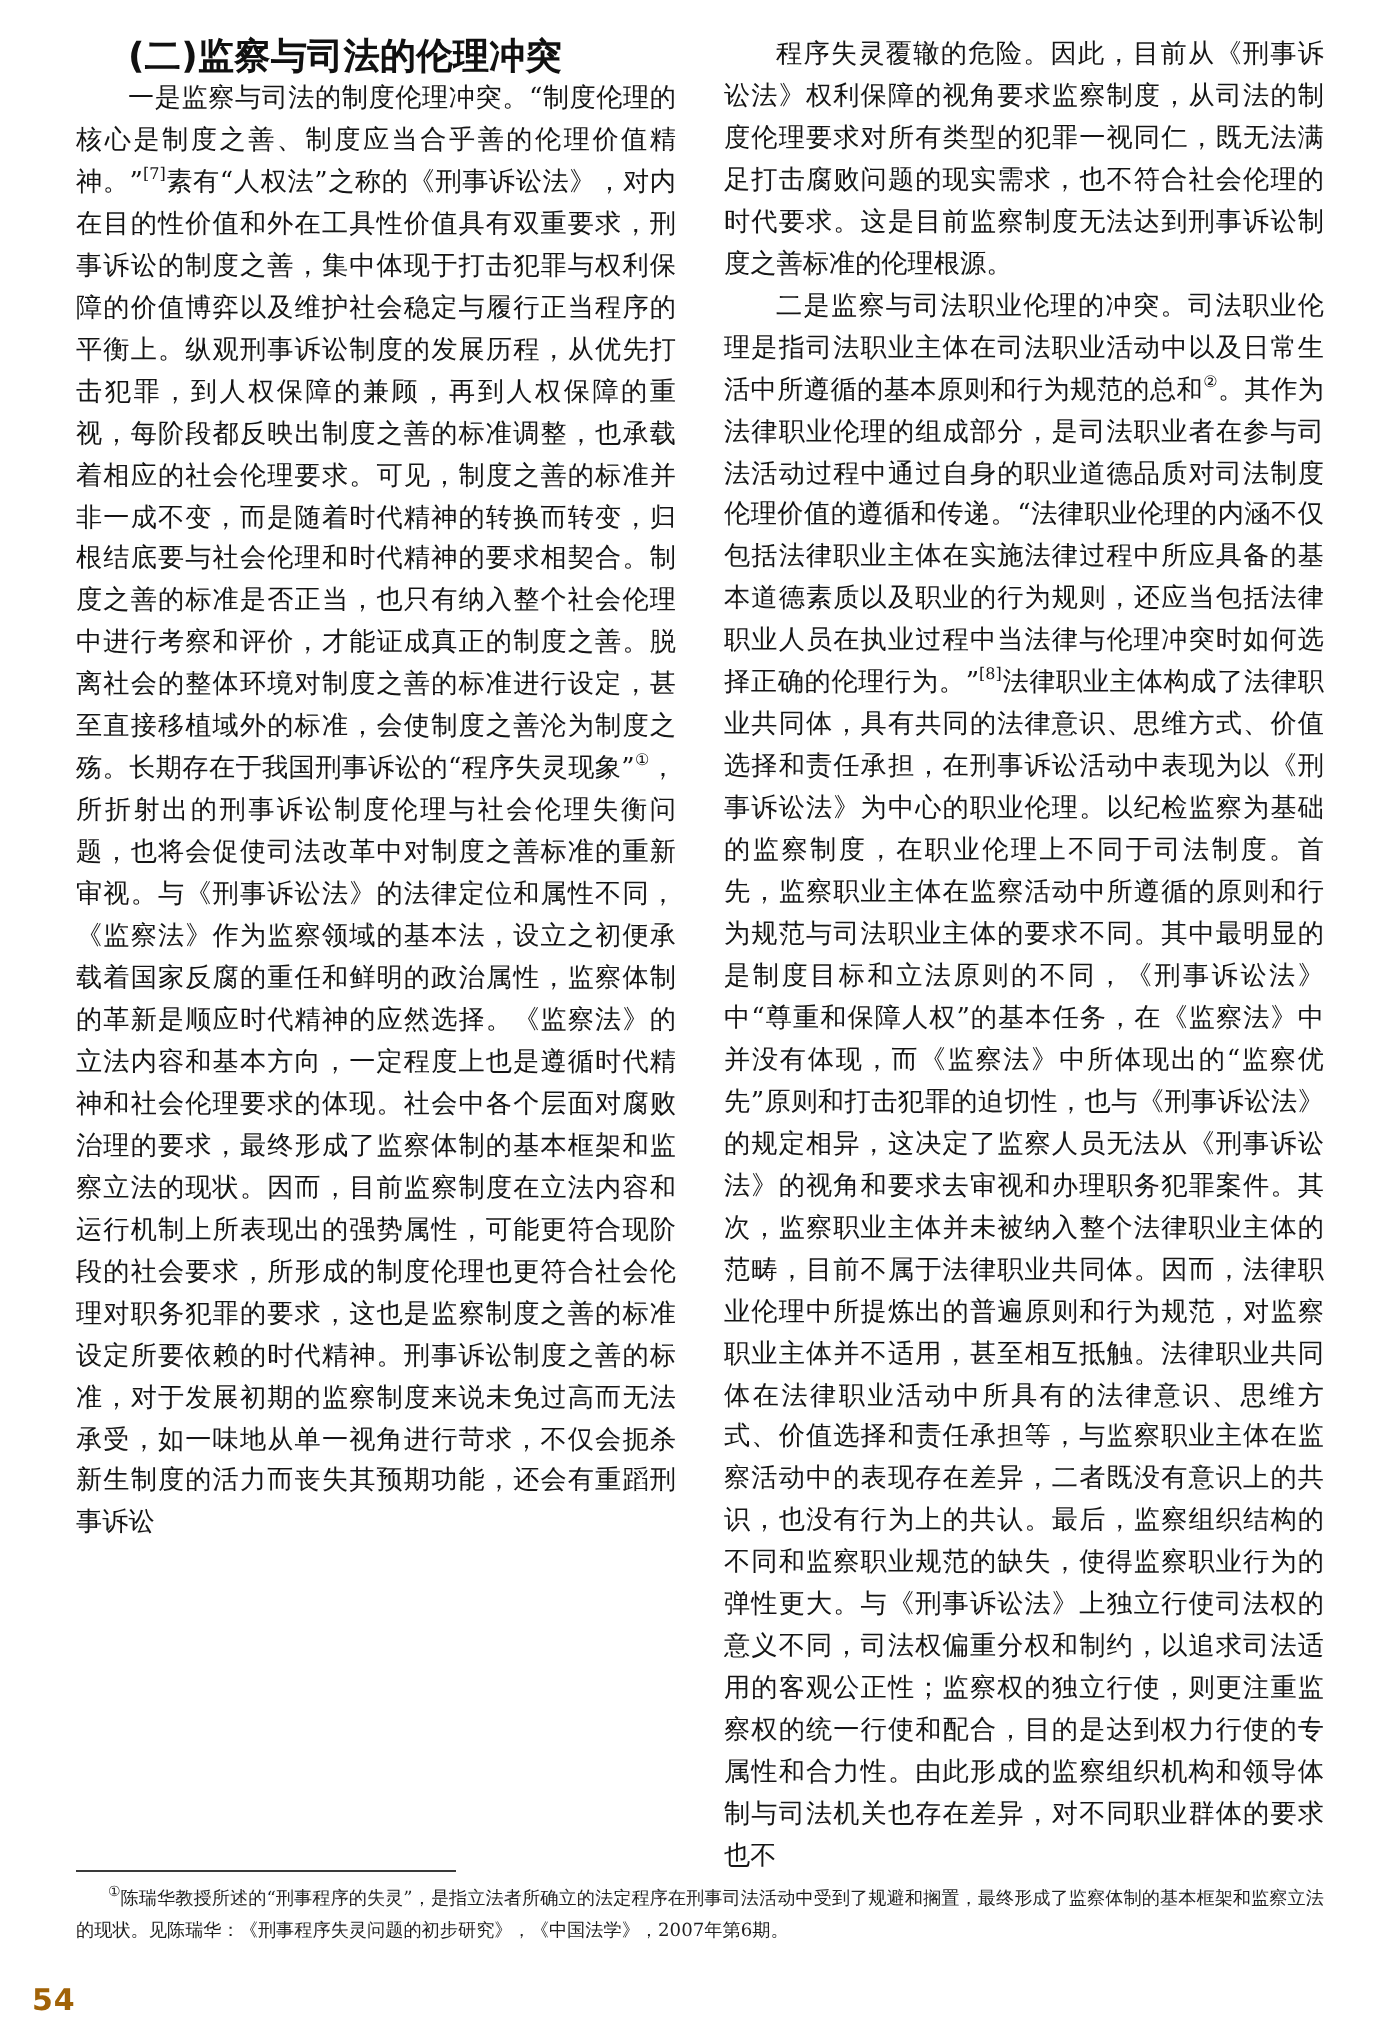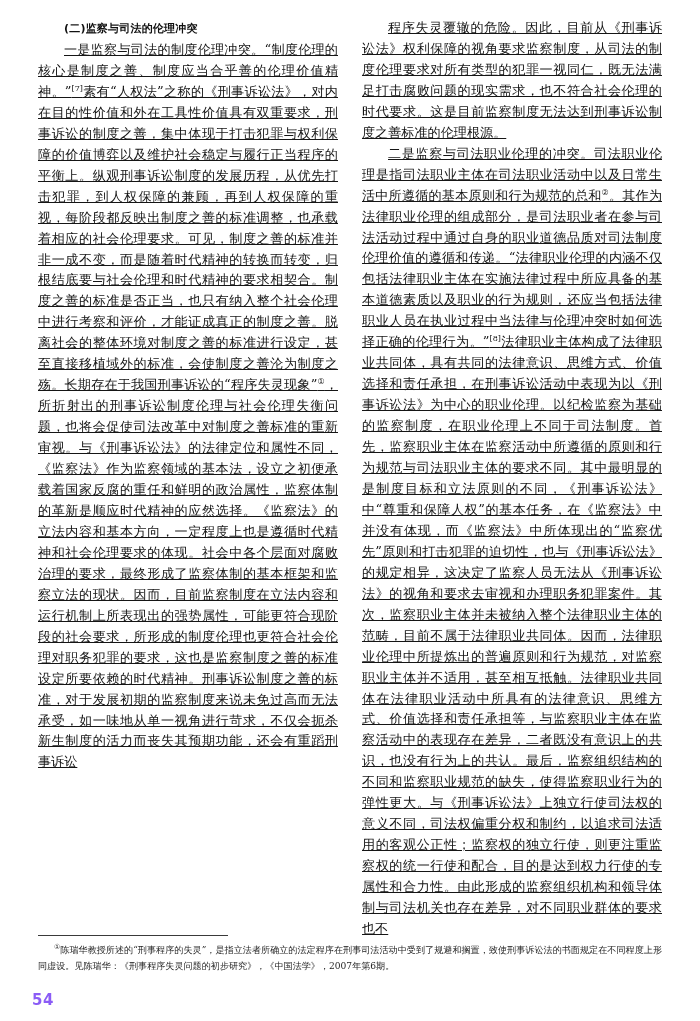--- a/index.html
+++ b/index.html
@@ -31,38 +31,37 @@
     height: 882px;
   }
   .col {
     width: 300px;
     flex: 0 0 300px;
     overflow: hidden;
   }
   .heading {
     font-family: "DejaVu Sans", "Liberation Sans", sans-serif;
     font-weight: bold;
-    font-size: 11px;
+    font-size: 18px;
     line-height: 21px;
     letter-spacing: 0.2px;
     text-indent: 26px;
     margin: 0 0 1px 0;
     color: #111;
   }
   p.body-para {
     margin: 0;
     font-size: 13.1px;
     line-height: 20.95px;
     text-align: justify;
     text-justify: inter-ideograph;
     text-indent: 26px;
     letter-spacing: 0.02px;
     word-break: break-all;
     color: #151515;
-    text-decoration: underline;
   }
   sup.ref {
     font-size: 8px;
     vertical-align: super;
     line-height: 0;
     letter-spacing: 0;
   }
   .footnote-zone {
     position: absolute;
     left: 38px;
@@ -85,26 +84,26 @@
     word-break: break-all;
     color: #1f1f1f;
   }
   sup.fnref {
     font-size: 7px;
     vertical-align: super;
     line-height: 0;
   }
   .page-number {
     position: absolute;
-    left: 32px;
+    left: 16px;
     bottom: 12px;
     font-family: "DejaVu Sans", "Liberation Sans", sans-serif;
     font-size: 15px;
     font-weight: bold;
-    color: #8b5cf6;
+    color: #a16207;
     letter-spacing: 0.5px;
   }
 </style>
 </head>
 <body>
 
 <div class="page">
 
   <div class="columns">
 
@@ -119,19 +118,19 @@
       <p class="body-para"><span>程序失灵覆辙的危险。因此，目前从《刑事诉讼法》权利保障的视角要求监察制度，从司法的制度伦理要求对所有类型的犯罪一视同仁，既无法满足打击腐败问题的现实需求，也不符合社会伦理的时代要求。这是目前监察制度无法达到刑事诉讼制度之善标准的伦理根源。</span></p>
 
       <p class="body-para"><span>二是监察与司法职业伦理的冲突。司法职业伦理是指司法职业主体在司法职业活动中以及日常生活中所遵循的基本原则和行为规范的总和</span><sup class="ref">②</sup><span>。其作为法律职业伦理的组成部分，是司法职业者在参与司法活动过程中通过自身的职业道德品质对司法制度伦理价值的遵循和传递。“法律职业伦理的内涵不仅包括法律职业主体在实施法律过程中所应具备的基本道德素质以及职业的行为规则，还应当包括法律职业人员在执业过程中当法律与伦理冲突时如何选择正确的伦理行为。”</span><sup class="ref">[8]</sup><span>法律职业主体构成了法律职业共同体，具有共同的法律意识、思维方式、价值选择和责任承担，在刑事诉讼活动中表现为以《刑事诉讼法》为中心的职业伦理。以纪检监察为基础的监察制度，在职业伦理上不同于司法制度。首先，监察职业主体在监察活动中所遵循的原则和行为规范与司法职业主体的要求不同。其中最明显的是制度目标和立法原则的不同，《刑事诉讼法》中“尊重和保障人权”的基本任务，在《监察法》中并没有体现，而《监察法》中所体现出的“监察优先”原则和打击犯罪的迫切性，也与《刑事诉讼法》的规定相异，这决定了监察人员无法从《刑事诉讼法》的视角和要求去审视和办理职务犯罪案件。其次，监察职业主体并未被纳入整个法律职业主体的范畴，目前不属于法律职业共同体。因而，法律职业伦理中所提炼出的普遍原则和行为规范，对监察职业主体并不适用，甚至相互抵触。法律职业共同体在法律职业活动中所具有的法律意识、思维方式、价值选择和责任承担等，与监察职业主体在监察活动中的表现存在差异，二者既没有意识上的共识，也没有行为上的共认。最后，监察组织结构的不同和监察职业规范的缺失，使得监察职业行为的弹性更大。与《刑事诉讼法》上独立行使司法权的意义不同，司法权偏重分权和制约，以追求司法适用的客观公正性；监察权的独立行使，则更注重监察权的统一行使和配合，目的是达到权力行使的专属性和合力性。由此形成的监察组织机构和领导体制与司法机关也存在差异，对不同职业群体的要求也不</span></p>
     </div>
 
   </div>
 
   <div class="footnote-zone">
     <div class="footnote-rule"></div>
 
-    <p class="footnote"><sup class="fnref">①</sup><span>陈瑞华教授所述的“刑事程序的失灵”，是指立法者所确立的法定程序在刑事司法活动中受到了规避和搁置，致使刑事诉讼法的书面规定在不同程度上形同虚设。见陈瑞华：《刑事程序失灵问题的初步研究》，《中国法学》，2007年第6期。</span></p>
+    <p class="footnote"><sup class="fnref">①</sup><span>陈瑞华教授所述的“刑事程序的失灵”，是指立法者所确立的法定程序在刑事司法活动中受到了规避和搁置，最终形成了监察体制的基本框架和监察立法的现状。见陈瑞华：《刑事程序失灵问题的初步研究》，《中国法学》，2007年第6期。</span></p>
 
   </div>
 
   <div class="page-number">54</div>
 
 </div>
 
 </body></html>

